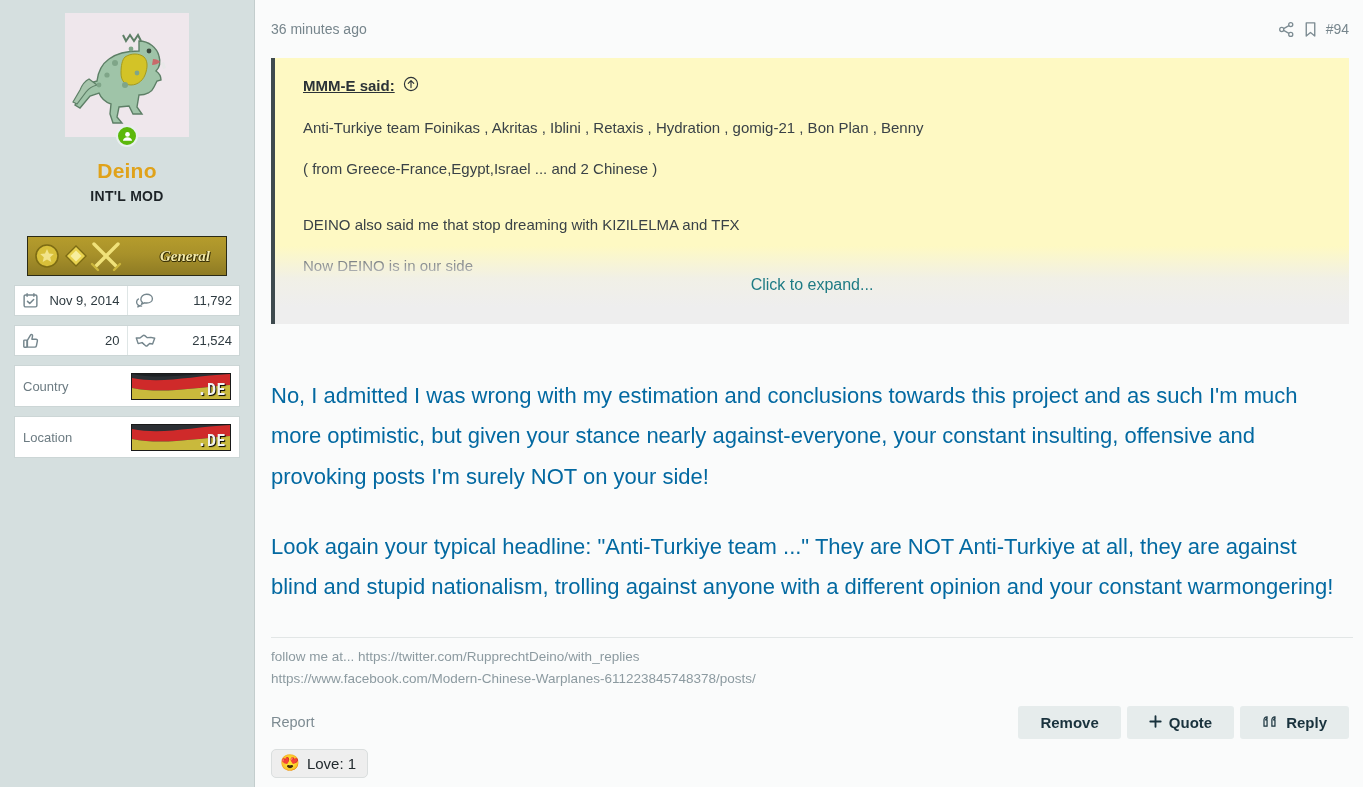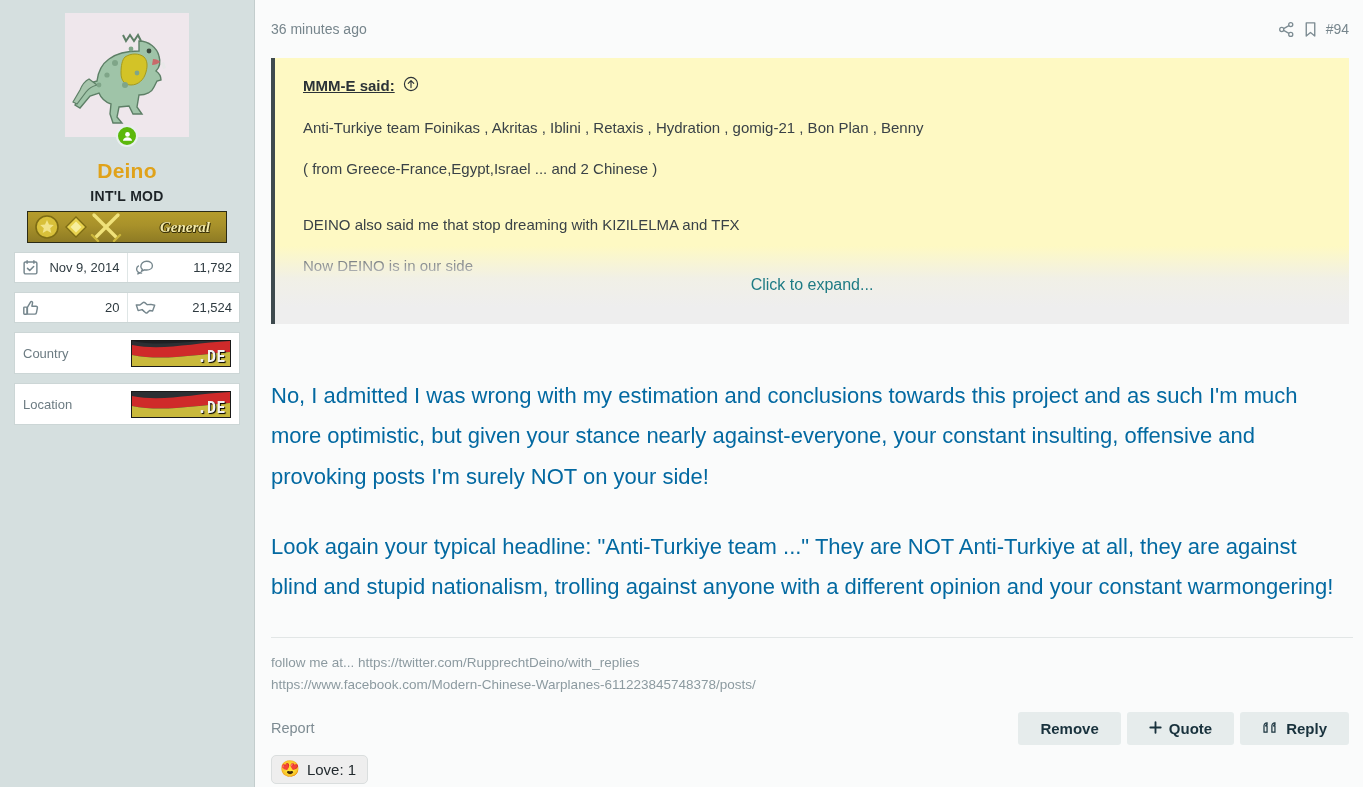--- a/index.html
+++ b/index.html
@@ -69,23 +69,23 @@
   }
   .usertitle {
     margin-top: 5px;
     text-align: center;
     color: #1d2327;
     font-size: 14px;
     font-weight: bold;
     letter-spacing: .3px;
   }
   .rank-banner {
-    margin: 7px auto 0 auto;
+    margin: 32px auto 0 auto;
     width: 200px;
-    height: 32px;
+    height: 40px;
     border: 1px solid #2a2a16;
     box-sizing: border-box;
     background: linear-gradient(180deg,#b59c2c 0%, #a8912a 45%, #8e7b24 100%);
     position: relative;
     overflow: hidden;
     display: flex;
     align-items: center;
   }
   .rank-icons { display:flex; align-items:center; padding-left:4px; }
   .rank-label {
@@ -240,21 +240,21 @@
     font-size: 22px;
     color: #0369a1;
     line-height: 1.83;
     padding-right: 6px;
   }
   .post-body p { margin: 0 0 30px 0; }
 
   .signature {
     margin-top: 28px;
     border-top: 1px solid #e2e6e6;
-    padding-top: 14px;
+    padding-top: 8px;
     font-size: 13.5px;
     color: #8c9aa0;
     line-height: 1.62;
   }
   .signature div { white-space: nowrap; }
 
   .actions {
     margin-top: 16px;
     display: flex;
     align-items: center;

